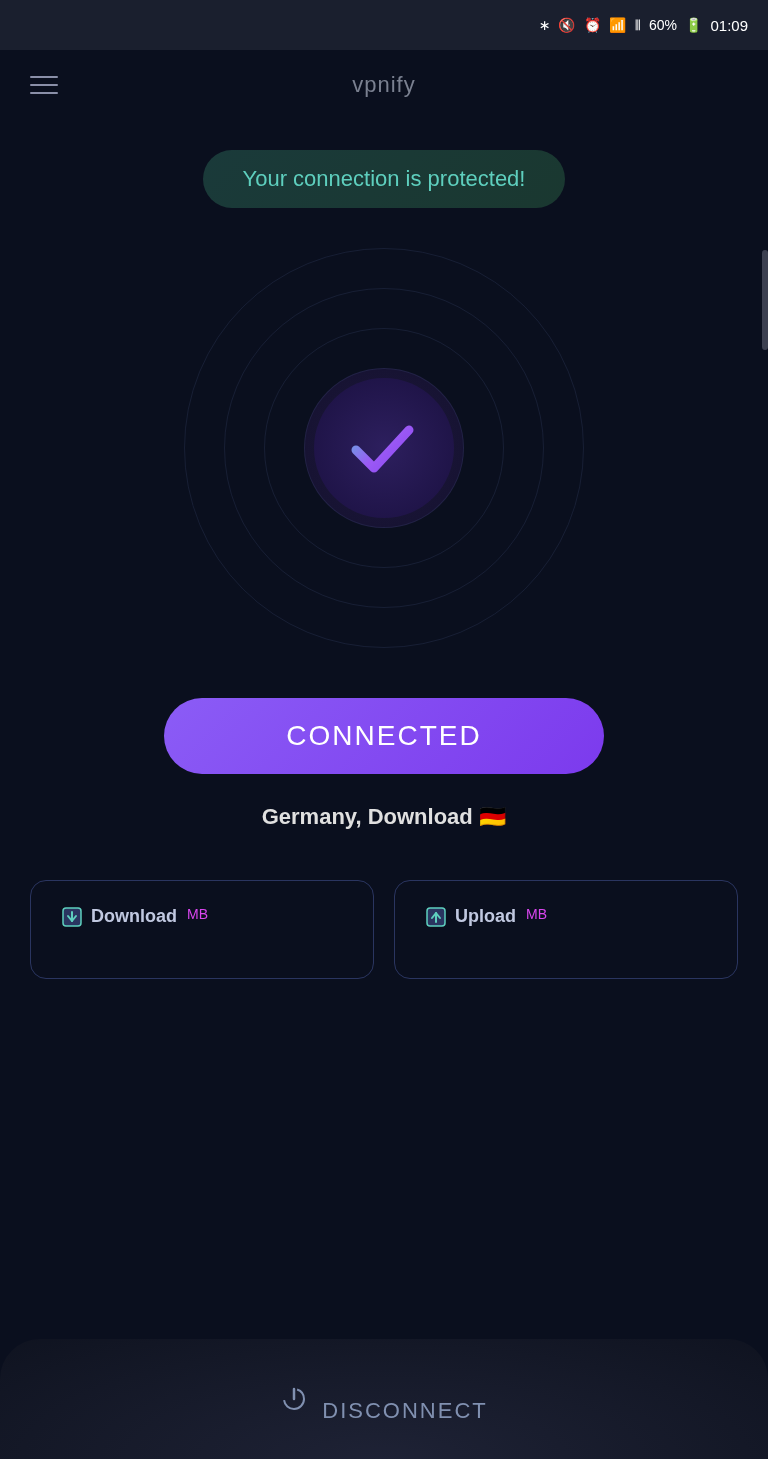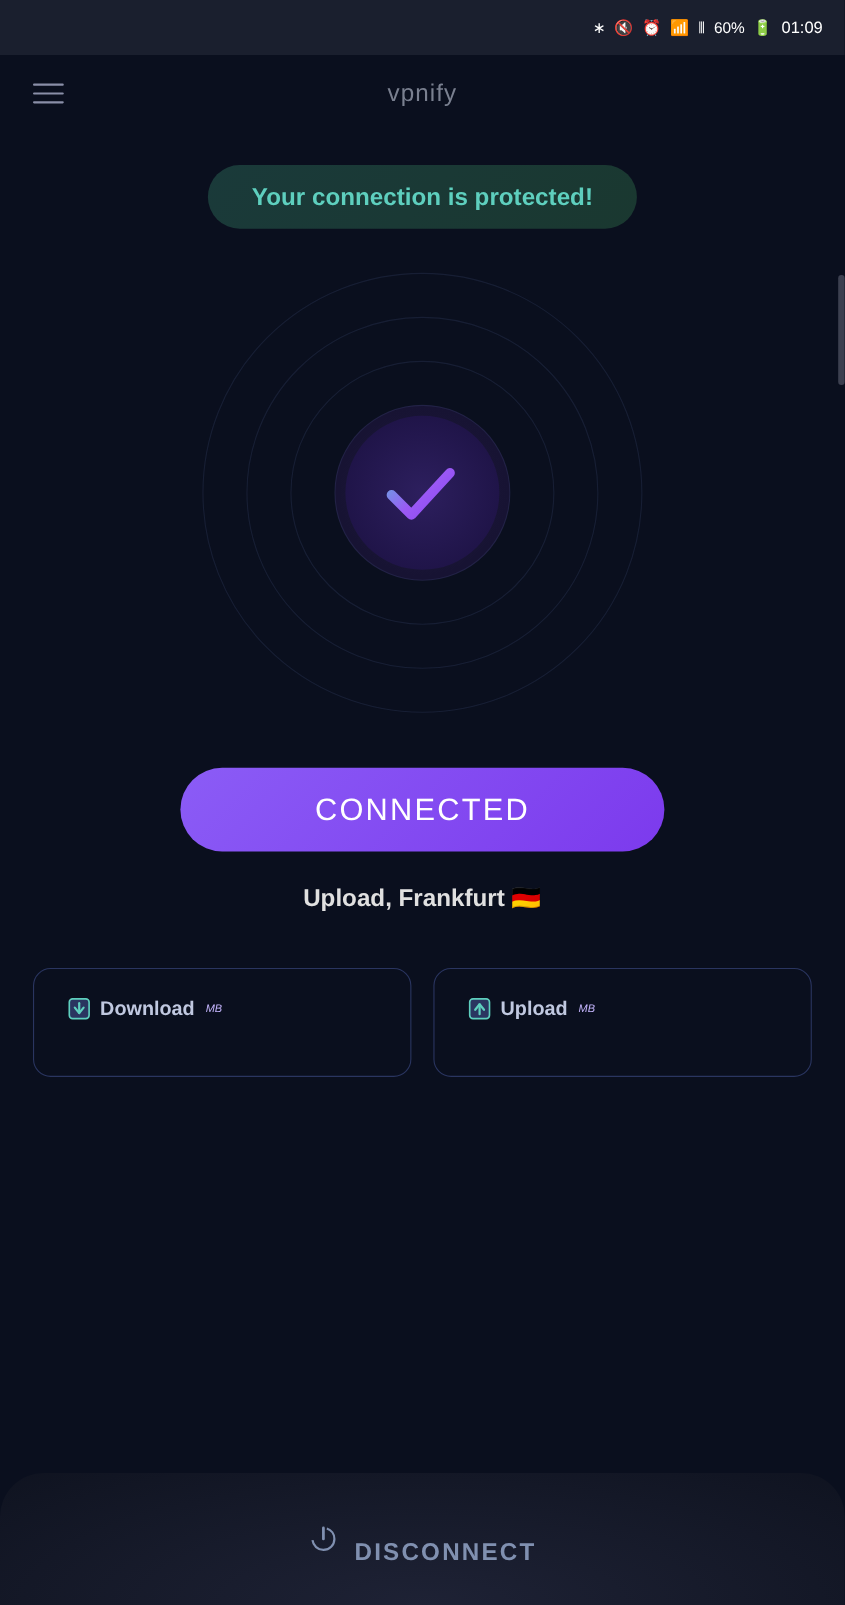--- a/index.html
+++ b/index.html
@@ -86,21 +86,20 @@
 
     
     .protection-badge {
       background: linear-gradient(135deg, #1a3a3a, #1a3830);
       border-radius: 30px;
       padding: 16px 40px;
       font-size: 22px;
       color: #5ecfbe;
       margin-bottom: 40px;
       text-align: center;
-      font-weight: bold;
     }
 
     
     .circle-container {
       position: relative;
       width: 400px;
       height: 400px;
       display: flex;
       align-items: center;
       justify-content: center;
@@ -186,45 +185,43 @@
     .stat-card {
       flex: 1;
       border: 1.5px solid #2a3560;
       border-radius: 16px;
       padding: 25px 30px 30px 30px;
       background: transparent;
     }
 
     .stat-header {
       display: flex;
-      align-items: center;
       gap: 8px;
       margin-bottom: 20px;
     }
 
     .stat-icon {
       width: 22px;
       height: 22px;
       display: flex;
       align-items: center;
       justify-content: center;
     }
 
     .stat-label {
       font-size: 18px;
       font-weight: bold;
       color: #c0c8e0;
     }
 
     .stat-unit {
-      font-size: 10px;
-      color: #c4b5fd;
+      font-size: 14px;
+      color: #d946ef;
       vertical-align: super;
       margin-left: 2px;
-      font-style: italic;
     }
 
     .stat-value {
       font-size: 46px;
       color: #c8d0e8;
       font-weight: 300;
     }
 
     
     .bottom-bar {
@@ -241,21 +238,21 @@
       gap: 14px;
     }
 
     .power-icon {
       width: 28px;
       height: 28px;
     }
 
     .disconnect-text {
       font-size: 22px;
-      font-weight: bold;
+      font-weight: normal;
       color: #8090b0;
       letter-spacing: 2px;
       margin-top: 24px;
     }
 
     
     .scrollbar-indicator {
       position: absolute;
       right: 0;
       top: 250px;
@@ -308,21 +305,21 @@
             <stop offset="100%" stop-color="#7c3aed"></stop>
           </linearGradient>
         </defs>
         <polyline points="12,42 30,60 65,22" stroke="url(#checkGrad)" stroke-width="9" stroke-linecap="round" stroke-linejoin="round" fill="none"></polyline>
       </svg>
     </div>
   </div>
 
   <button class="connected-button">CONNECTED</button>
 
-  <div class="location-text">Upload, Frankfurt 🇩🇪</div>
+  <div class="location-text">Germany, Download 🇩🇪</div>
 
   <div class="stats-row">
 
     <div class="stat-card">
       <div class="stat-header">
         <div class="stat-icon">
           <svg width="22" height="22" viewBox="0 0 22 22" fill="none">
             <rect x="2" y="2" width="18" height="18" rx="3" fill="#2a3560" stroke="#5ecfbe" stroke-width="1.5"></rect>
             <polyline points="7,10 11,15 15,10" stroke="#5ecfbe" stroke-width="2" stroke-linecap="round" stroke-linejoin="round" fill="none"></polyline>
             <line x1="11" y1="6" x2="11" y2="15" stroke="#5ecfbe" stroke-width="2" stroke-linecap="round"></line>

